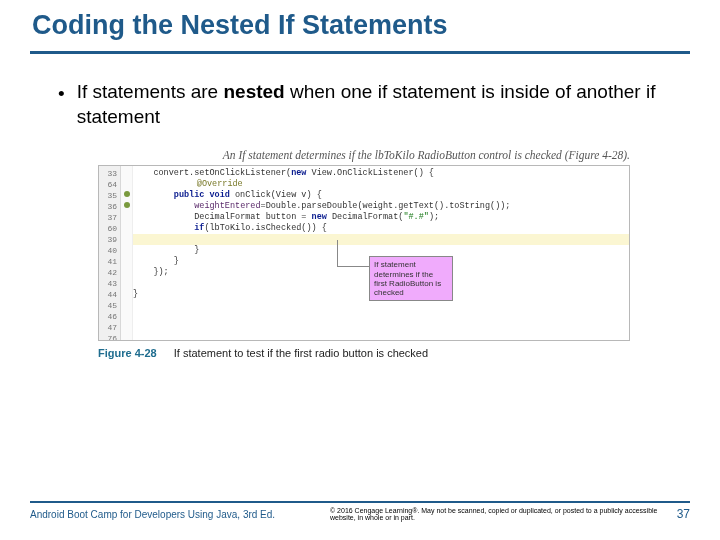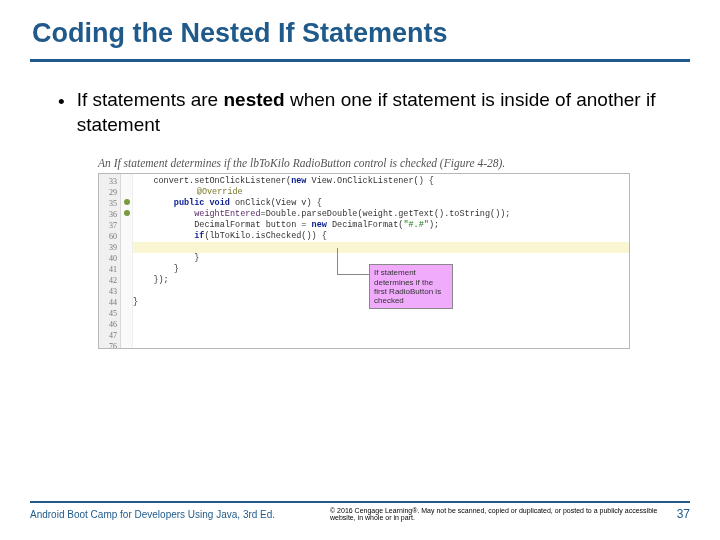--- a/index.html
+++ b/index.html
@@ -7,21 +7,21 @@
     width: 720px;
     height: 540px;
     background: #ffffff;
     font-family: Arial, Helvetica, sans-serif;
     position: relative;
     overflow: hidden;
   }
   .slide {
     width: 720px;
     height: 540px;
-    padding: 18px 30px 0 30px;
+    padding: 10px 30px 0 30px;
     position: relative;
   }
   .title {
     font-size: 27px;
     font-weight: bold;
     color: #1f5a8a;
     margin-bottom: 10px;
     padding-left: 2px;
   }
   .rule {
@@ -46,36 +46,37 @@
   .bullet-text b { font-weight: bold; }
   .figure-wrap {
     margin: 20px 60px 0 68px;
   }
   .fig-note {
     font-family: Georgia, 'Times New Roman', serif;
     font-style: italic;
     font-size: 11.5px;
     color: #555;
     margin-bottom: 4px;
+    text-align: right;
   }
   .code-box {
     border: 1px solid #b8b8b8;
     background: #ffffff;
     position: relative;
     width: 100%;
     height: 176px;
     overflow: hidden;
   }
   .gutter {
     position: absolute;
     left: 0; top: 0; bottom: 0;
     width: 22px;
     background: #f0f0f0;
     border-right: 1px solid #d8d8d8;
-    font-family: Liberation Serif, serif;
+    font-family: Liberation Mono, monospace;
     font-size: 8px;
     color: #777;
     text-align: right;
     padding: 2px 3px 0 0;
     line-height: 11px;
   }
   .gutter div { height: 11px; }
   .bp-col {
     position: absolute;
     left: 22px; top: 0; bottom: 0;
@@ -181,21 +182,21 @@
       <span>If statements are </span><b>nested</b><span> when one if statement is inside of another if statement</span>
     </span>
   </div>
 
   <div class="figure-wrap">
     <div class="fig-note">An If statement determines if the lbToKilo RadioButton control is checked (Figure 4-28).</div>
 
     <div class="code-box">
       <div class="gutter">
         <div>33</div>
-        <div>29</div>
+        <div>64</div>
         <div>35</div>
         <div>36</div>
         <div>37</div>
         <div>60</div>
         <div>39</div>
         <div>40</div>
         <div>41</div>
         <div>42</div>
         <div>43</div>
         <div>44</div>
@@ -222,20 +223,24 @@
         <span>}</span>
     <span>});</span>
 
 <span>}</span></div></div>
 
       <div class="callout-line" style="left:238px; top:74px; width:1px; height:26px;"></div>
       <div class="callout-line" style="left:238px; top:100px; width:32px; height:1px;"></div>
       <div class="callout" style="left:270px; top:90px;">If statement determines if the first RadioButton is checked</div>
     </div>
 
+    <div class="fig-caption">
+      <span class="lbl">Figure 4-28</span>
+      <span class="txt">If statement to test if the first radio button is checked</span>
+    </div>
   </div>
 
   <div class="footer">
     <hr class="footer-rule">
     <div class="footer-row">
       <div class="footer-left">Android Boot Camp for Developers Using Java, 3rd Ed.</div>
       <div class="footer-mid">© 2016 Cengage Learning®. May not be scanned, copied or duplicated, or posted to a publicly accessible website, in whole or in part.</div>
       <div class="footer-num">37</div>
     </div>
   </div>

